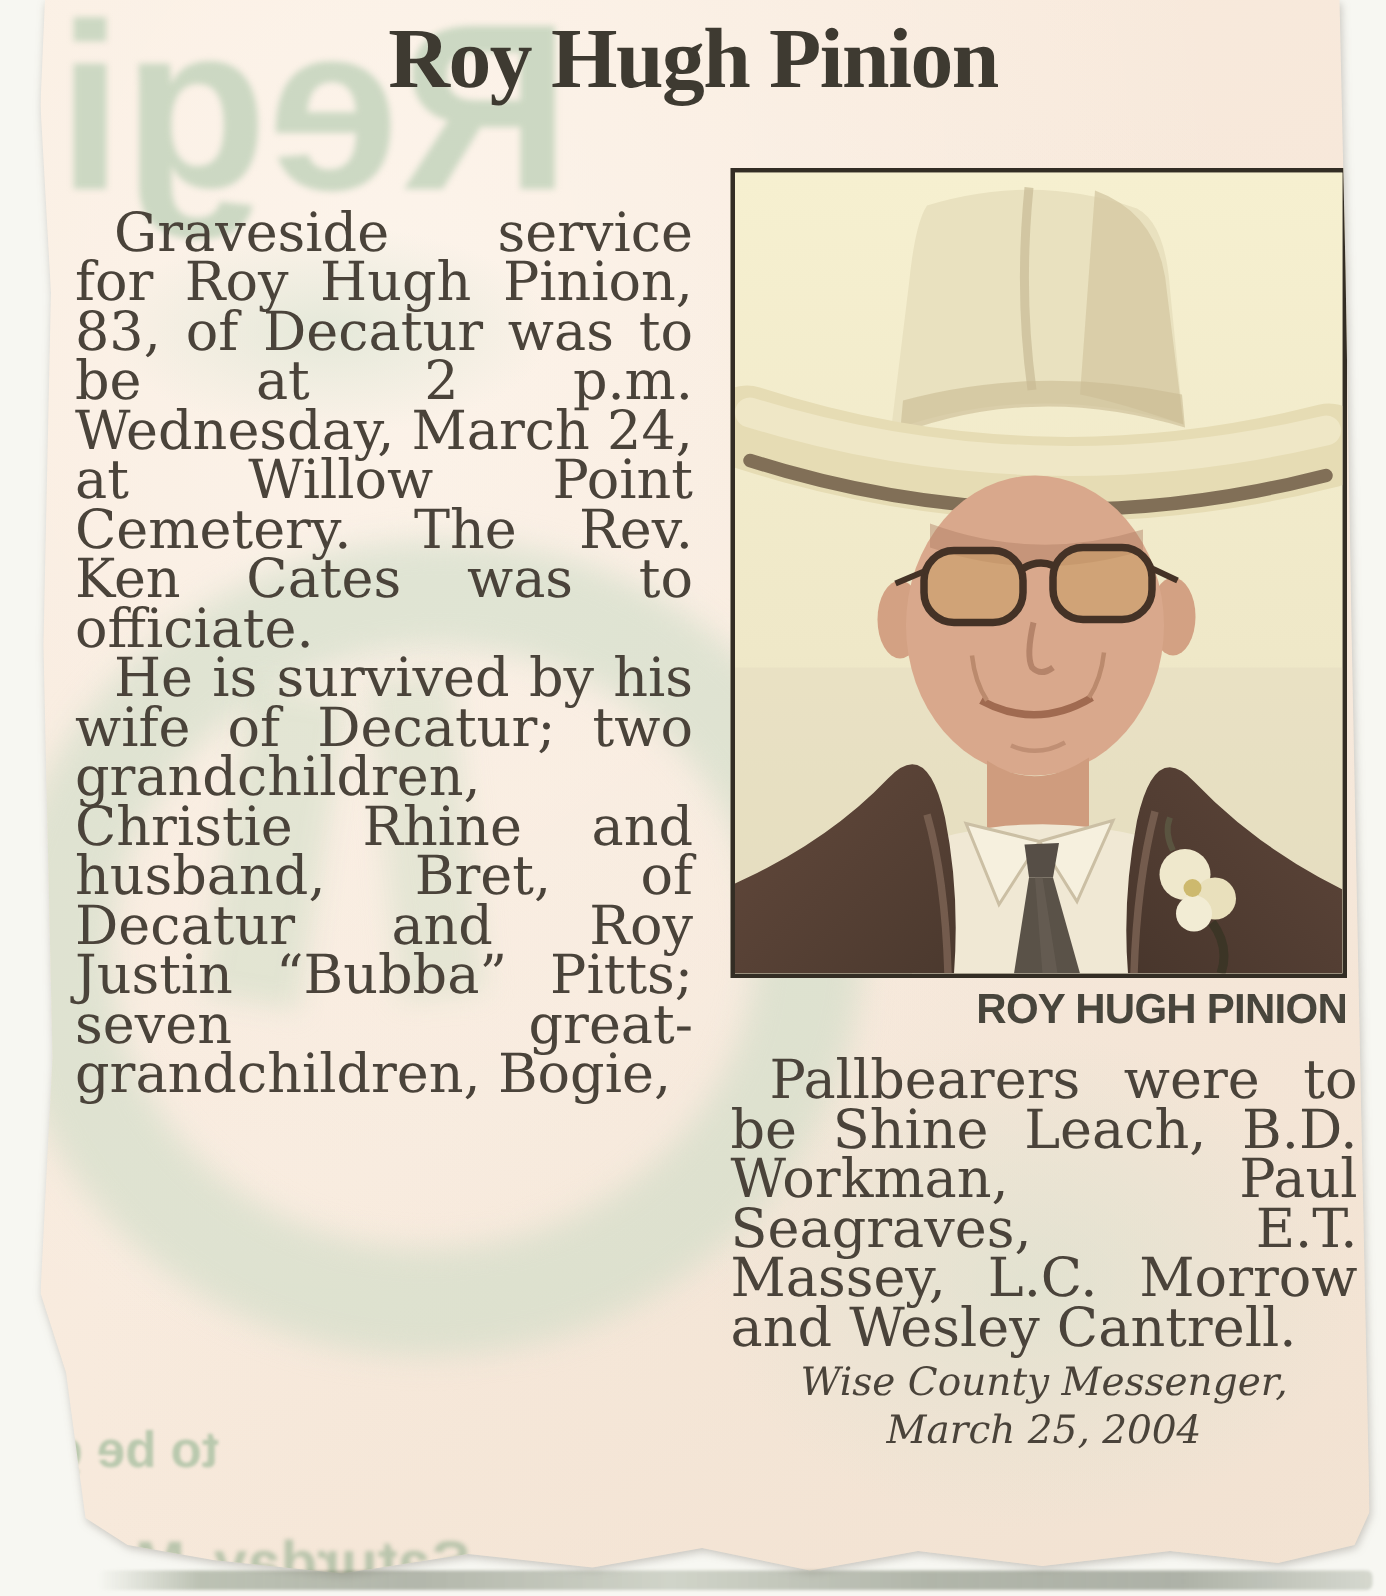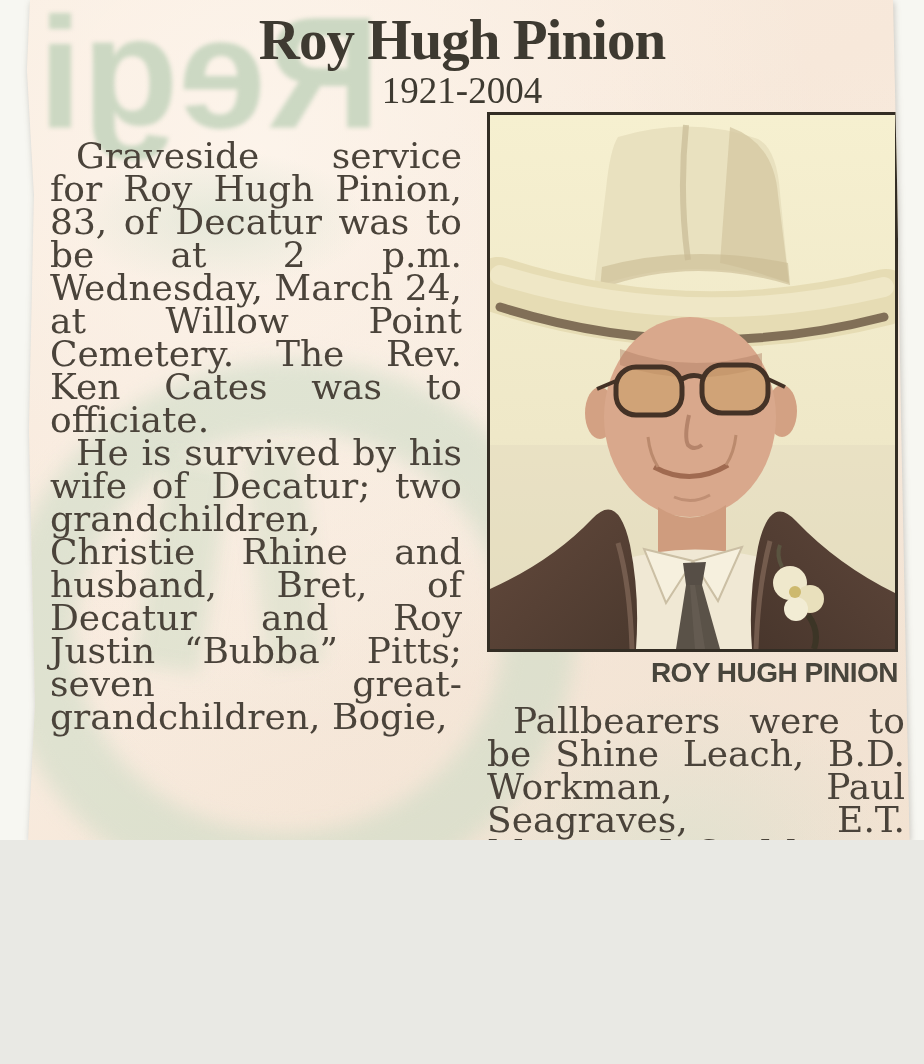--- a/index.html
+++ b/index.html
@@ -1,17 +1,17 @@
 <!DOCTYPE html>
 <html><head>
 <meta charset="utf-8">
 <style>
   html,body { margin:0; padding:0; background:#e9e9e4; }
   .scan {
-    position:relative; width:924px; height:840px;
+    position:relative; width:924px; height:1064px;
     background:#f7f7f2; overflow:hidden;
     font-family:"DejaVu Serif", serif;
   }
   .clip-wrap { position:absolute; inset:0; filter: drop-shadow(1px 2px 3px rgba(90,80,70,.30)); }
   .clipping {
     position:absolute; inset:0;
     background:
       radial-gradient(ellipse at 28% 18%, rgba(255,249,242,.65), transparent 60%),
       radial-gradient(ellipse at 80% 85%, rgba(240,224,208,.5), transparent 65%),
       linear-gradient(155deg, #f9ecdf 0%, #f7e8da 35%, #f8ebde 60%, #f3e3d2 100%);
@@ -92,21 +92,20 @@
       <div class="bt-ring"></div>
       <div class="bt-bar1"></div>
       <div class="bt-bar2"></div>
       <div class="bt-wash1"></div>
       <div class="bt-wash2"></div>
       <div class="bt bt-given">to be giv</div>
       <div class="bt bt-sat">Saturday. M</div>
 
       <div class="header">
         <h1 class="title">Roy Hugh Pinion</h1>
-        <div class="years">1921-2004</div>
       </div>
 
       <div class="col-left">
         <p class="body indent">Graveside service for Roy Hugh Pinion, 83, of Decatur was to be at 2 p.m. Wednesday, March 24, at Willow Point Cemetery. The Rev. Ken Cates was to officiate.</p>
         <p class="body indent">He is survived by his wife of Decatur; two grandchildren, Christie Rhine and husband, Bret, of Decatur and Roy Justin “Bubba” Pitts; seven great-grandchildren, Bogie,</p>
       </div>
 
       <div class="col-right">
 
         <div class="photo-frame">
@@ -181,21 +180,21 @@
               <circle cx="320" cy="484" r="14" fill="#e9e0bc"></circle>
               <circle cx="306" cy="494" r="12" fill="#f2ecd4"></circle>
               <circle cx="305" cy="477" r="6" fill="#cdb96e"></circle>
             </g>
           </svg>
         </div>
 
         <div class="caption">ROY HUGH PINION</div>
 
         <div class="rtext">
-          <p class="body indent">Pallbearers were to be Shine Leach, B.D. Workman, Paul Seagraves, E.T. Massey, L.C. Morrow and Wesley Cemetery.</p>
+          <p class="body indent">Pallbearers were to be Shine Leach, B.D. Workman, Paul Seagraves, E.T. Massey, L.C. Morrow and Wesley Cantrell.</p>
           <p class="credit">Wise County Messenger, March 25, 2004</p>
         </div>
       </div>
 
     </div>
   </div>
 
   <div class="bottom-scrap"></div>
 </div>
 

